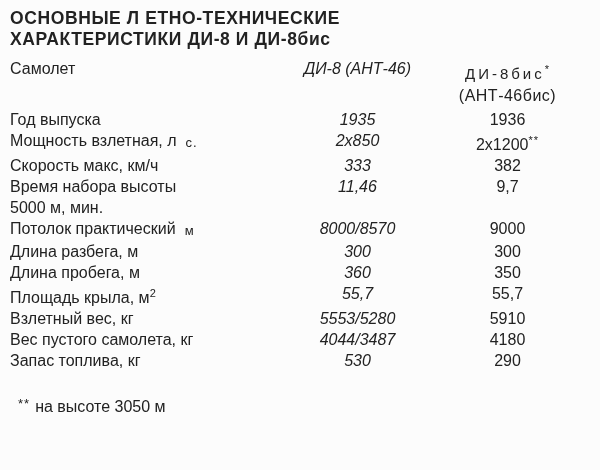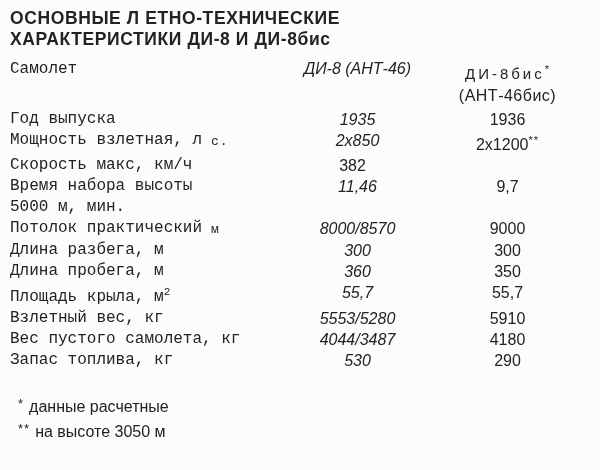--- a/index.html
+++ b/index.html
@@ -24,21 +24,21 @@
     display: flex;
     align-items: flex-start;
     line-height: 21px;
   }
   .header-row {
     align-items: flex-start;
     line-height: 22px;
     margin-bottom: 2px;
   }
   .cell { min-height: 1px; }
-  .cell.label { flex: 0 0 270px; text-align: left; font-family: Liberation Mono, monospace; }
+  .cell.label { flex: 0 0 270px; text-align: left; }
   .cell.v1 { flex: 0 0 155px; text-align: center; font-style: italic; }
   .cell.v2 { flex: 0 0 145px; text-align: center; }
   .col2-line1 { letter-spacing: 3px; font-size: 15px; margin-top: 27px; }
   .col2-line2 { letter-spacing: 0.5px; }
   .small {
     font-size: 13px;
     margin-left: 9px;
     letter-spacing: 1px;
     vertical-align: -1px;
   }
@@ -96,20 +96,21 @@
     </div>
     <div class="cell v1"><span>2х850</span></div>
     <div class="cell v2"><span>2х1200</span><span class="sup">**</span></div>
   </div>
 
   <div class="row">
     <div class="cell label">
       <div><span>Скорость макс, км/ч</span></div>
 
     </div>
+    <div class="cell v1"><span>333</span></div>
     <div class="cell v2"><span>382</span></div>
   </div>
 
   <div class="row">
     <div class="cell label">
       <div><span>Время набора высоты</span></div>
       <div class="lbl-line2">5000 м, мин.</div>
     </div>
     <div class="cell v1"><span>11,46</span></div>
     <div class="cell v2"><span>9,7</span></div>
@@ -177,20 +178,17 @@
     </div>
     <div class="cell v1"><span>530</span></div>
     <div class="cell v2"><span>290</span></div>
   </div>
 </div>
 
   </div>
 
   <div class="footnotes">
     <div class="footnote">
-      <span class="fn-marker">*</span><span>данные расчетные</span>
-    </div>
-    <div class="footnote">
       <span class="fn-marker">**</span><span>на высоте 3050 м</span>
     </div>
   </div>
 
 </div>
 
 </body></html>

